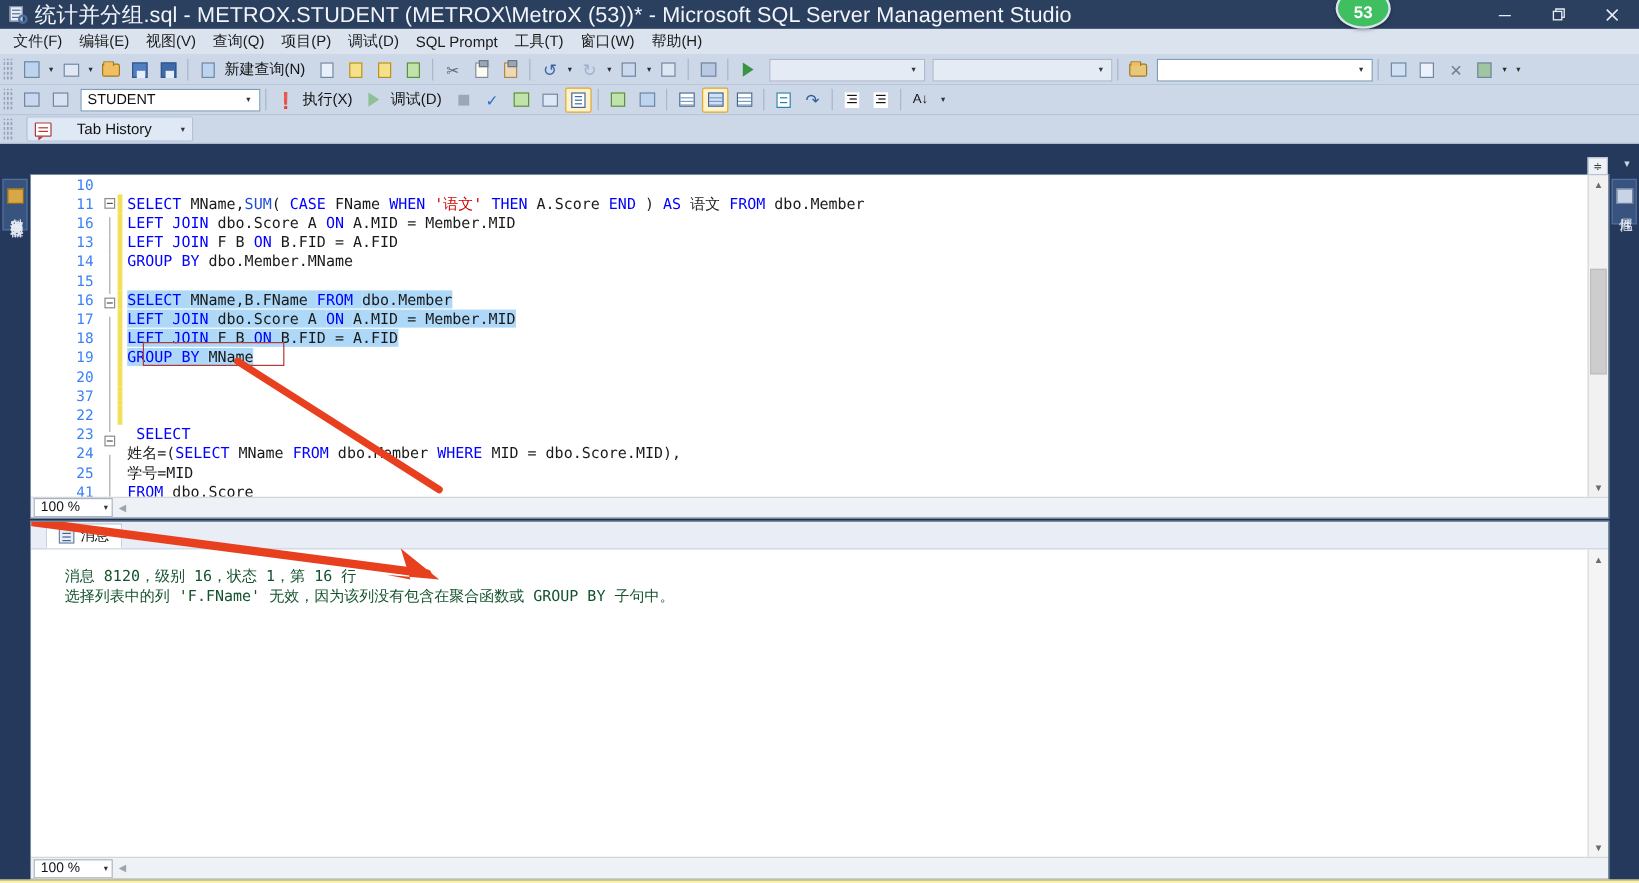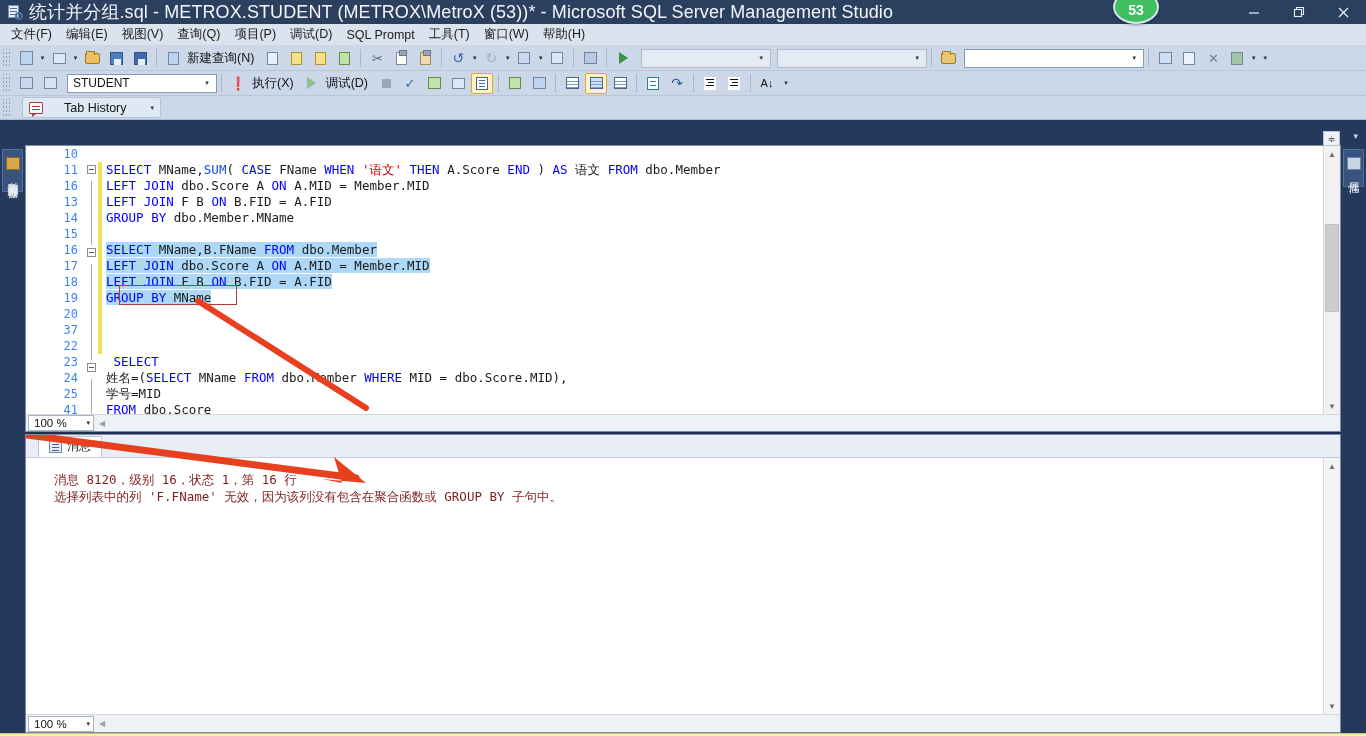--- a/index.html
+++ b/index.html
@@ -298,21 +298,21 @@
   }
   .res-tab-ic { width: 13px; height: 13px; background: #e8eef8; border: 1px solid #6f86a3; position: relative; }
   .res-tab-ic i { position: absolute; left: 2px; right: 2px; height: 1px; background: #44639a; }
   .res-tab-label { font-size: 12px; color: #151515; }
   .msgbody {
     position: absolute; left: 0; right: 17px; top: 23px; bottom: 18px;
     background: #fff; padding: 13px 0 0 28px; overflow: hidden;
   }
   .msgline {
     font-family: "DejaVu Sans Mono", monospace; font-size: 12.5px;
-    color: #7f1d1d; line-height: 17px; white-space: pre;
+    color: #14532d; line-height: 17px; white-space: pre;
   }
   .res-vscroll {
     position: absolute; right: 0; top: 23px; width: 17px; bottom: 18px;
     background: #f4f4f4; border-left: 1px solid #dadada;
   }
   .res-vscroll .up, .res-vscroll .down {
     height: 16px; display: flex; align-items: center; justify-content: center;
     color: #6b6b6b; font-size: 8px;
   }
   .res-hrow {

